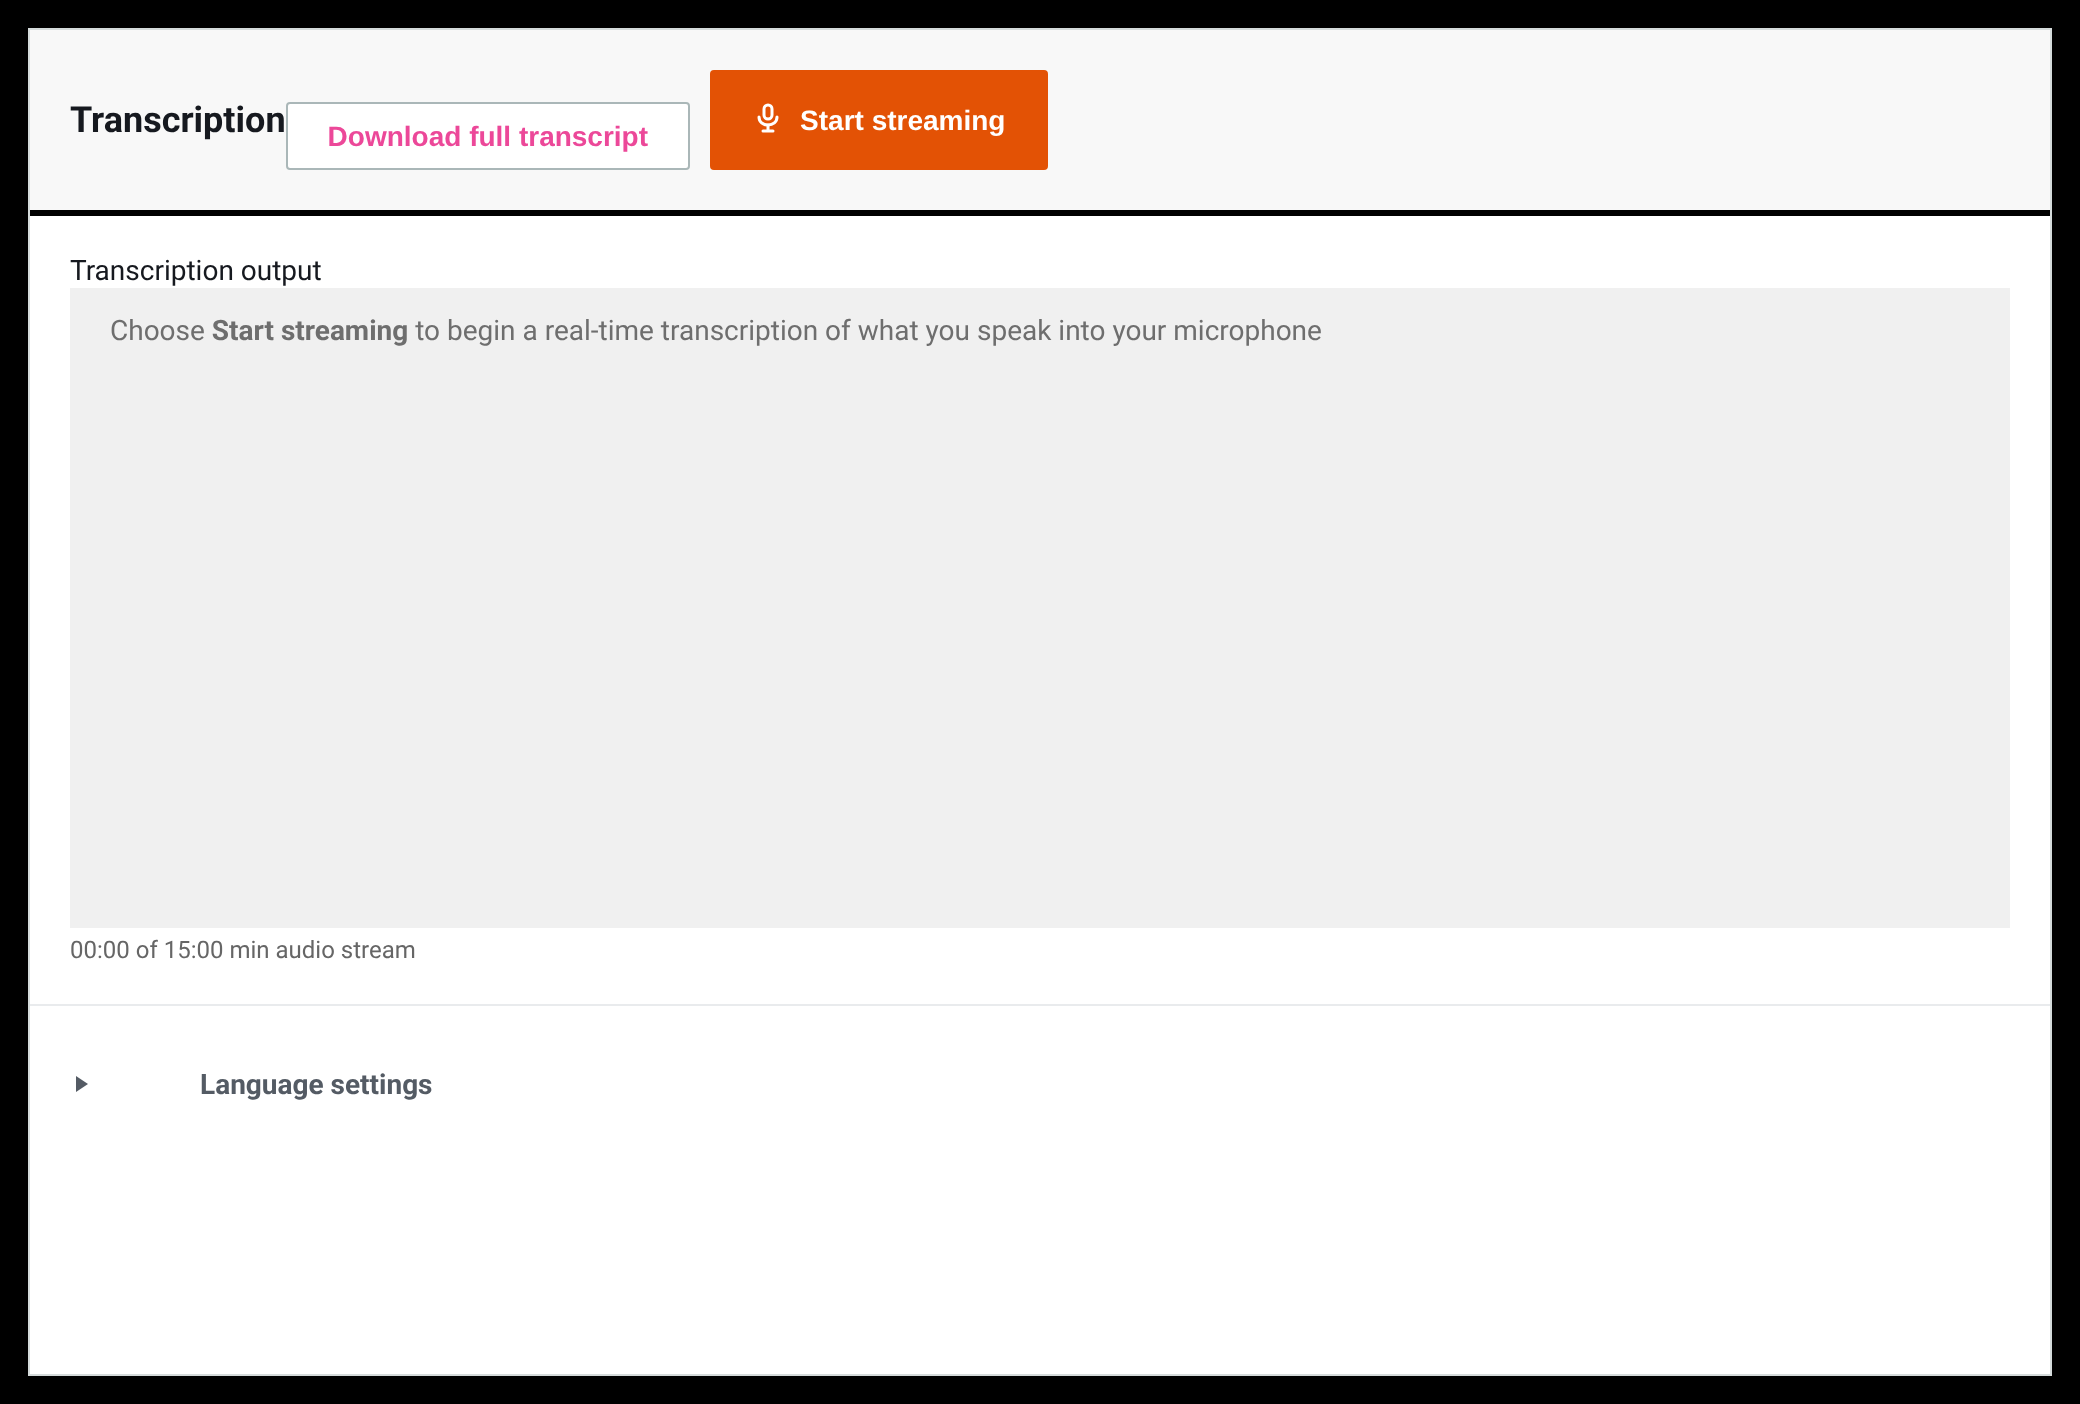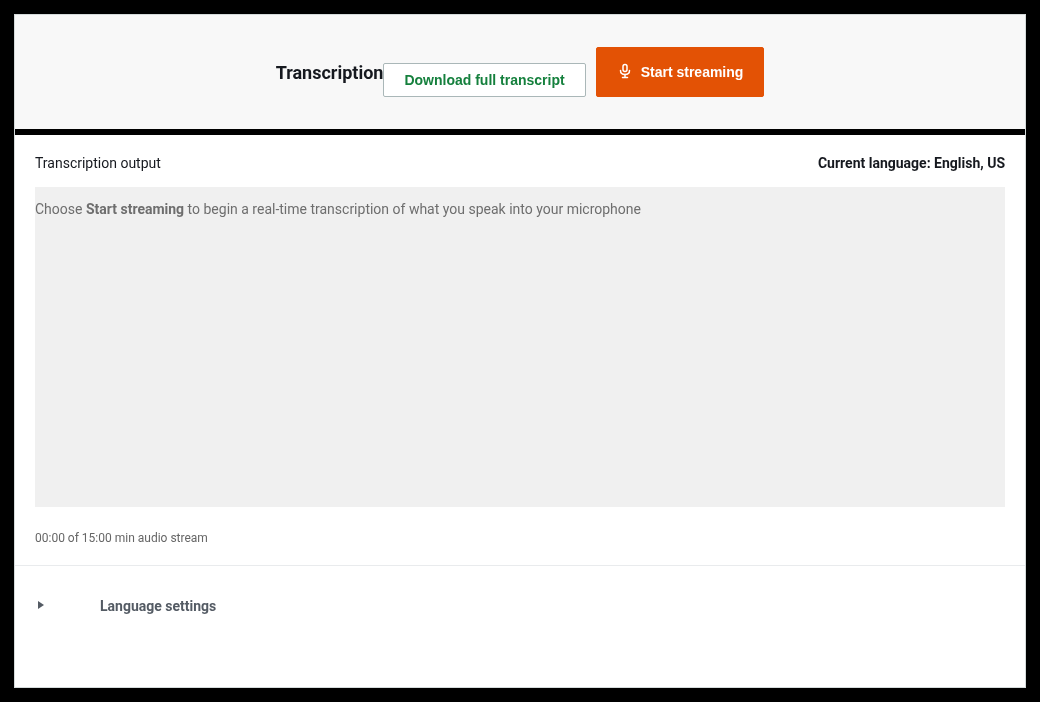--- a/index.html
+++ b/index.html
@@ -18,25 +18,25 @@
     
     .container {
       background: #fff;
       width: 100%;
       height: 100%;
       border: 1px solid #d5dbdb;
     }
     
     .header {
       display: flex;
-      justify-content: center;
+      justify-content: flex-start;
       align-items: center;
-      padding: 32px 20px;
+      padding: 20px 20px;
       background: #f8f8f8;
-      border-bottom: 6px solid #000000;
+      border-bottom: 3px solid #000000;
     }
     
     .header-title {
       font-size: 18px;
       font-weight: 700;
       color: #16191f;
     }
     
     .header-buttons {
       display: flex;
@@ -50,21 +50,21 @@
       border-radius: 2px;
       cursor: pointer;
       display: inline-flex;
       align-items: center;
       gap: 8px;
       border: 1px solid;
     }
     
     .btn-secondary {
       background: #fff;
-      color: #15803d;
+      color: #ec4899;
       border-color: #aab7b8;
       margin-top: 16px;
     }
     
     .btn-primary {
       background: #e35205;
       color: #fff;
       border-color: #e35205;
     }
     
@@ -74,48 +74,48 @@
     }
     
     .content {
       padding: 20px;
     }
     
     .output-header {
       display: flex;
       justify-content: space-between;
       align-items: flex-start;
-      margin-bottom: 16px;
+      margin-bottom: 0;
     }
     
     .output-label {
       font-size: 14px;
       color: #16191f;
     }
     
     .language-label {
       font-size: 14px;
       font-weight: 700;
       color: #16191f;
     }
     
     .output-box {
       background: #f0f0f0;
-      padding: 14px 0;
+      padding: 14px 20px;
       min-height: 320px;
       font-size: 14px;
       color: #6e6e6e;
     }
     
     .output-box .hint-bold {
       font-weight: 700;
     }
     
     .timer {
-      margin-top: 24px;
+      margin-top: 4px;
       font-size: 12px;
       color: #666;
     }
     
     .divider {
       height: 1px;
       background: #e9ebed;
       margin: 20px -20px 0 -20px;
     }
     
@@ -166,21 +166,20 @@
         </span>
         <span>Start streaming</span>
       </button>
     </div>
   </div>
 
   <div class="content">
 
     <div class="output-header">
       <span class="output-label">Transcription output</span>
-      <span class="language-label">Current language: English, US</span>
     </div>
 
     <div class="output-box">
       <span>Choose </span><span class="hint-bold">Start streaming</span><span> to begin a real-time transcription of what you speak into your microphone</span>
     </div>
 
     <div class="timer">00:00 of 15:00 min audio stream</div>
 
     <div class="divider"></div>
 

